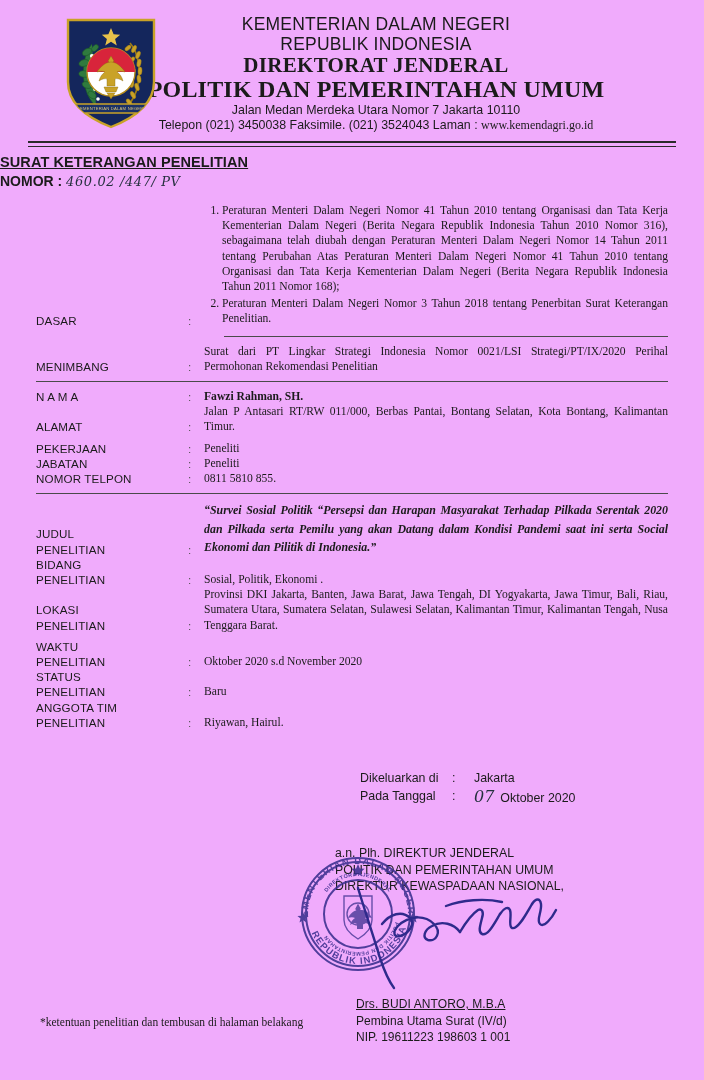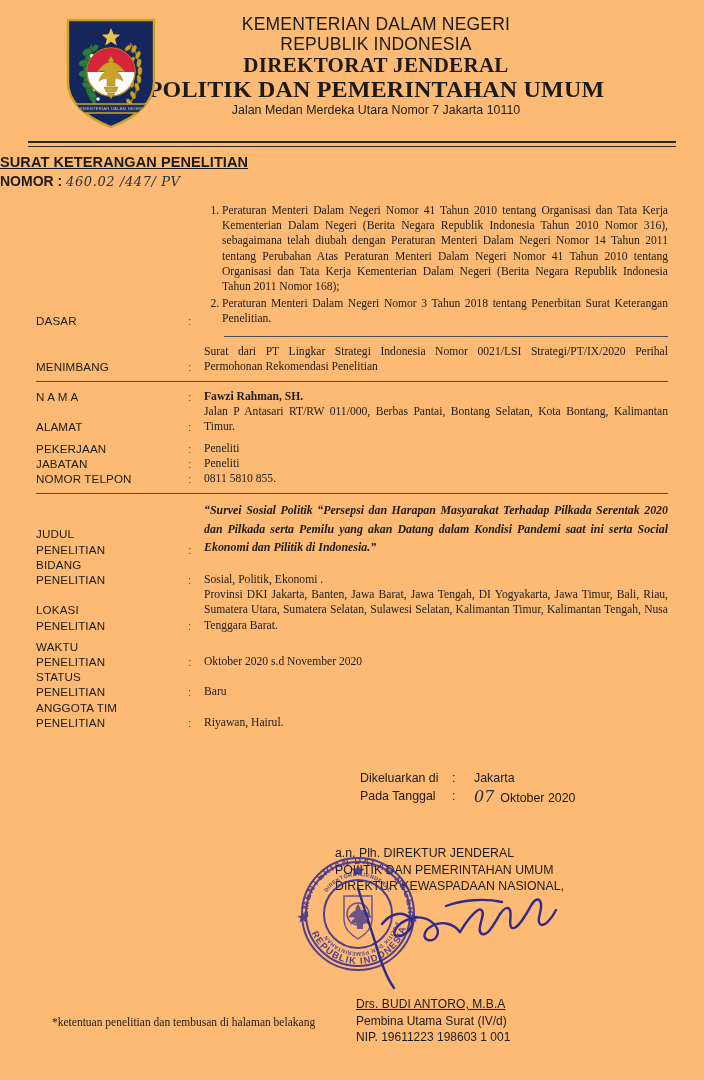--- a/index.html
+++ b/index.html
@@ -12,21 +12,21 @@
     width: 704px;
     height: 1080px;
     position: relative;
     font-family: "Liberation Sans", sans-serif;
     color: #1b1b1b;
     overflow: hidden;
   }
   .page {
     position: absolute;
     inset: 0;
-    background: #fdba74;
+    background: #f0abfc;
   }
 
   
   .kop {
     position: relative;
     padding-top: 14px;
     height: 124px;
   }
   .kop-logo {
     position: absolute;
@@ -226,21 +226,21 @@
     position: absolute;
     left: 350px;
     top: 880px;
     width: 220px;
     height: 110px;
     pointer-events: none;
   }
 
   .footnote {
     position: absolute;
-    left: 52px;
+    left: 40px;
     top: 1016px;
     font-family: "Liberation Serif", serif;
     font-size: 11.5px;
     color: #1b1b1b;
   }
 </style>
 </head>
 <body>
 
 <div class="page">
@@ -311,20 +311,23 @@
         </g>
       </svg>
     </div>
 
     <div class="kop-text">
       <div class="kop-l1">KEMENTERIAN DALAM NEGERI</div>
       <div class="kop-l2">REPUBLIK INDONESIA</div>
       <div class="kop-l3">DIREKTORAT JENDERAL</div>
       <div class="kop-l4">POLITIK DAN PEMERINTAHAN UMUM</div>
       <div class="kop-addr">Jalan Medan Merdeka Utara Nomor 7 Jakarta 10110</div>
+      <div class="kop-addr2">
+        <span>Telepon (021) 3450038 Faksimile. (021) 3524043  Laman : </span><span class="web">www.kemendagri.go.id</span>
+      </div>
     </div>
   </div>
 
   <div class="rule-double"></div>
 
   <div class="title-block">
     <div class="doc-title">SURAT KETERANGAN PENELITIAN</div>
     <div class="doc-number">
       <span>NOMOR :</span>
       <span class="handwrite">460.02  /447/ PV</span>

